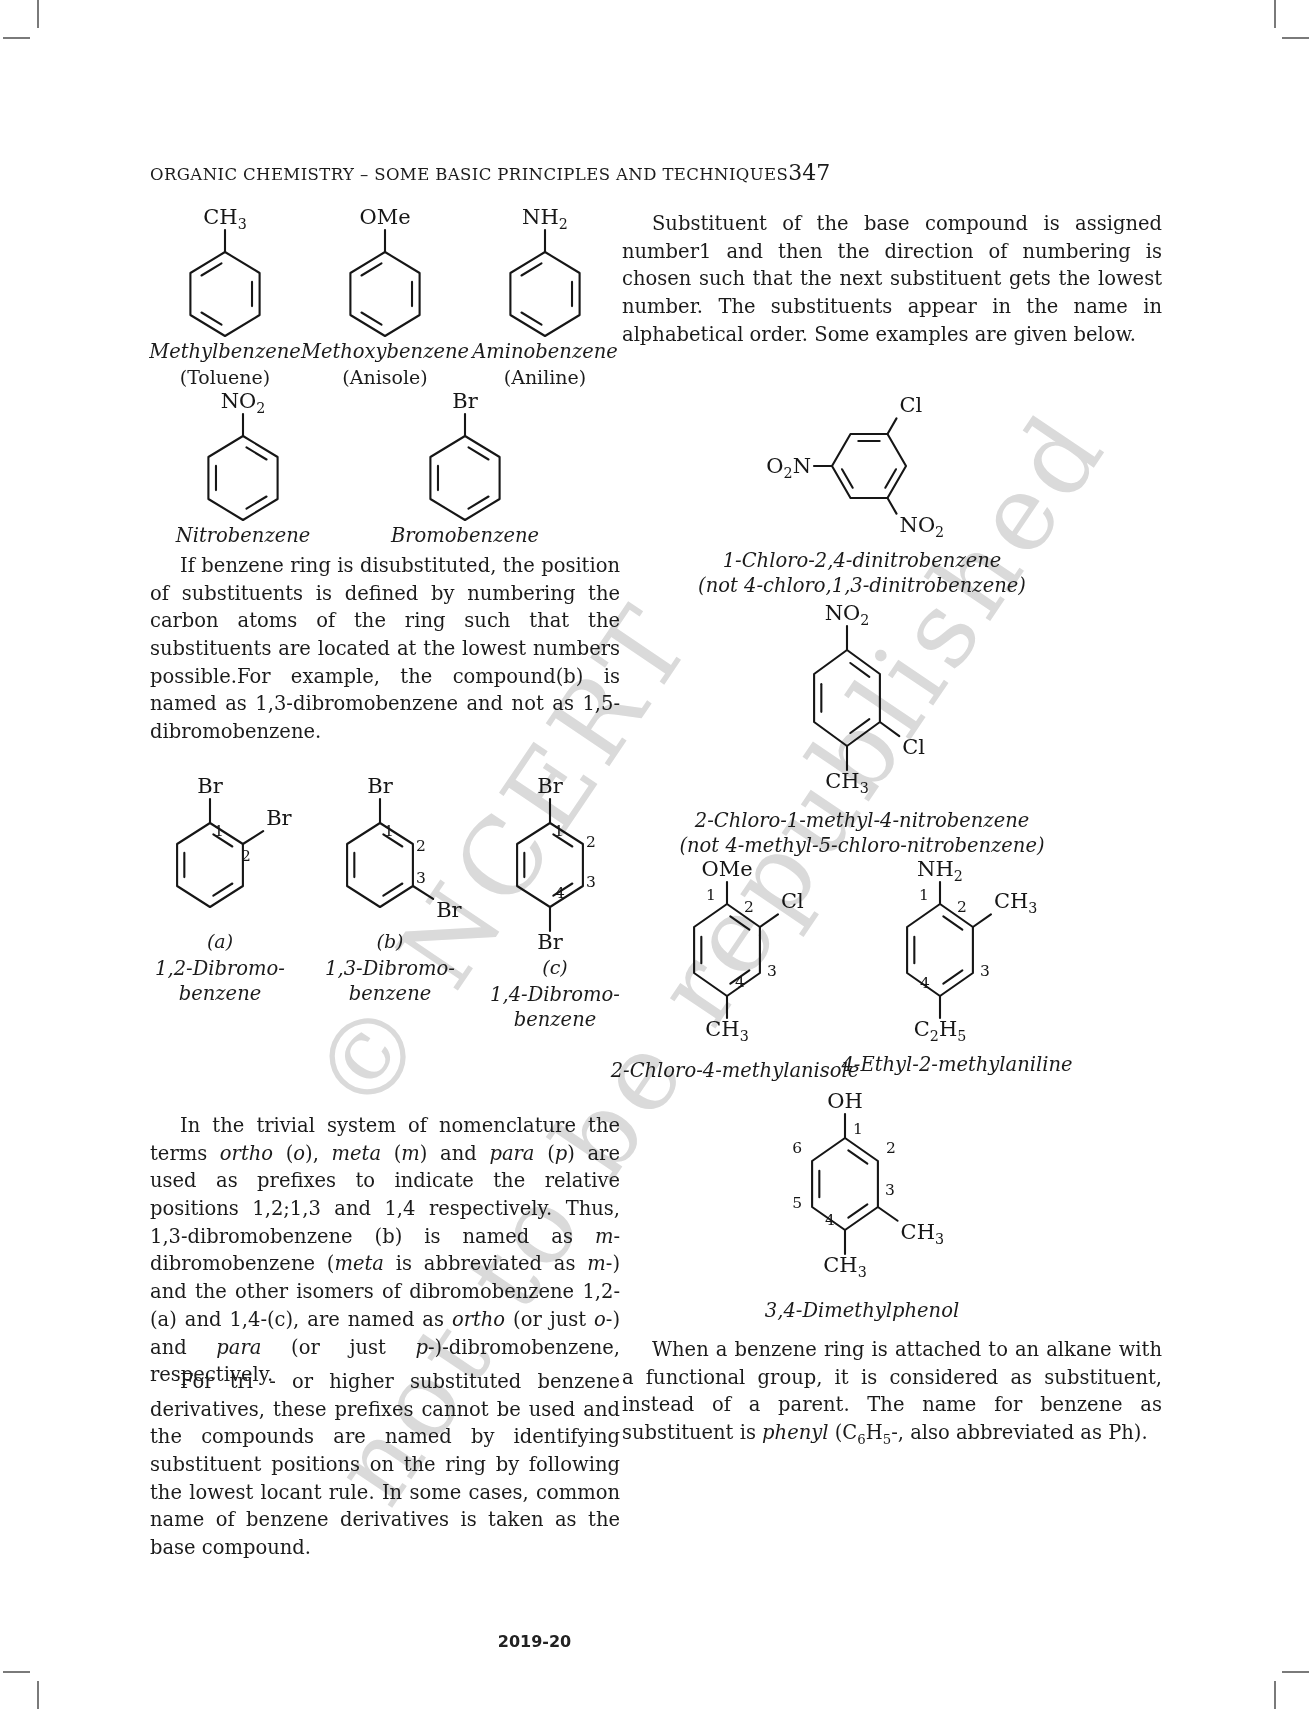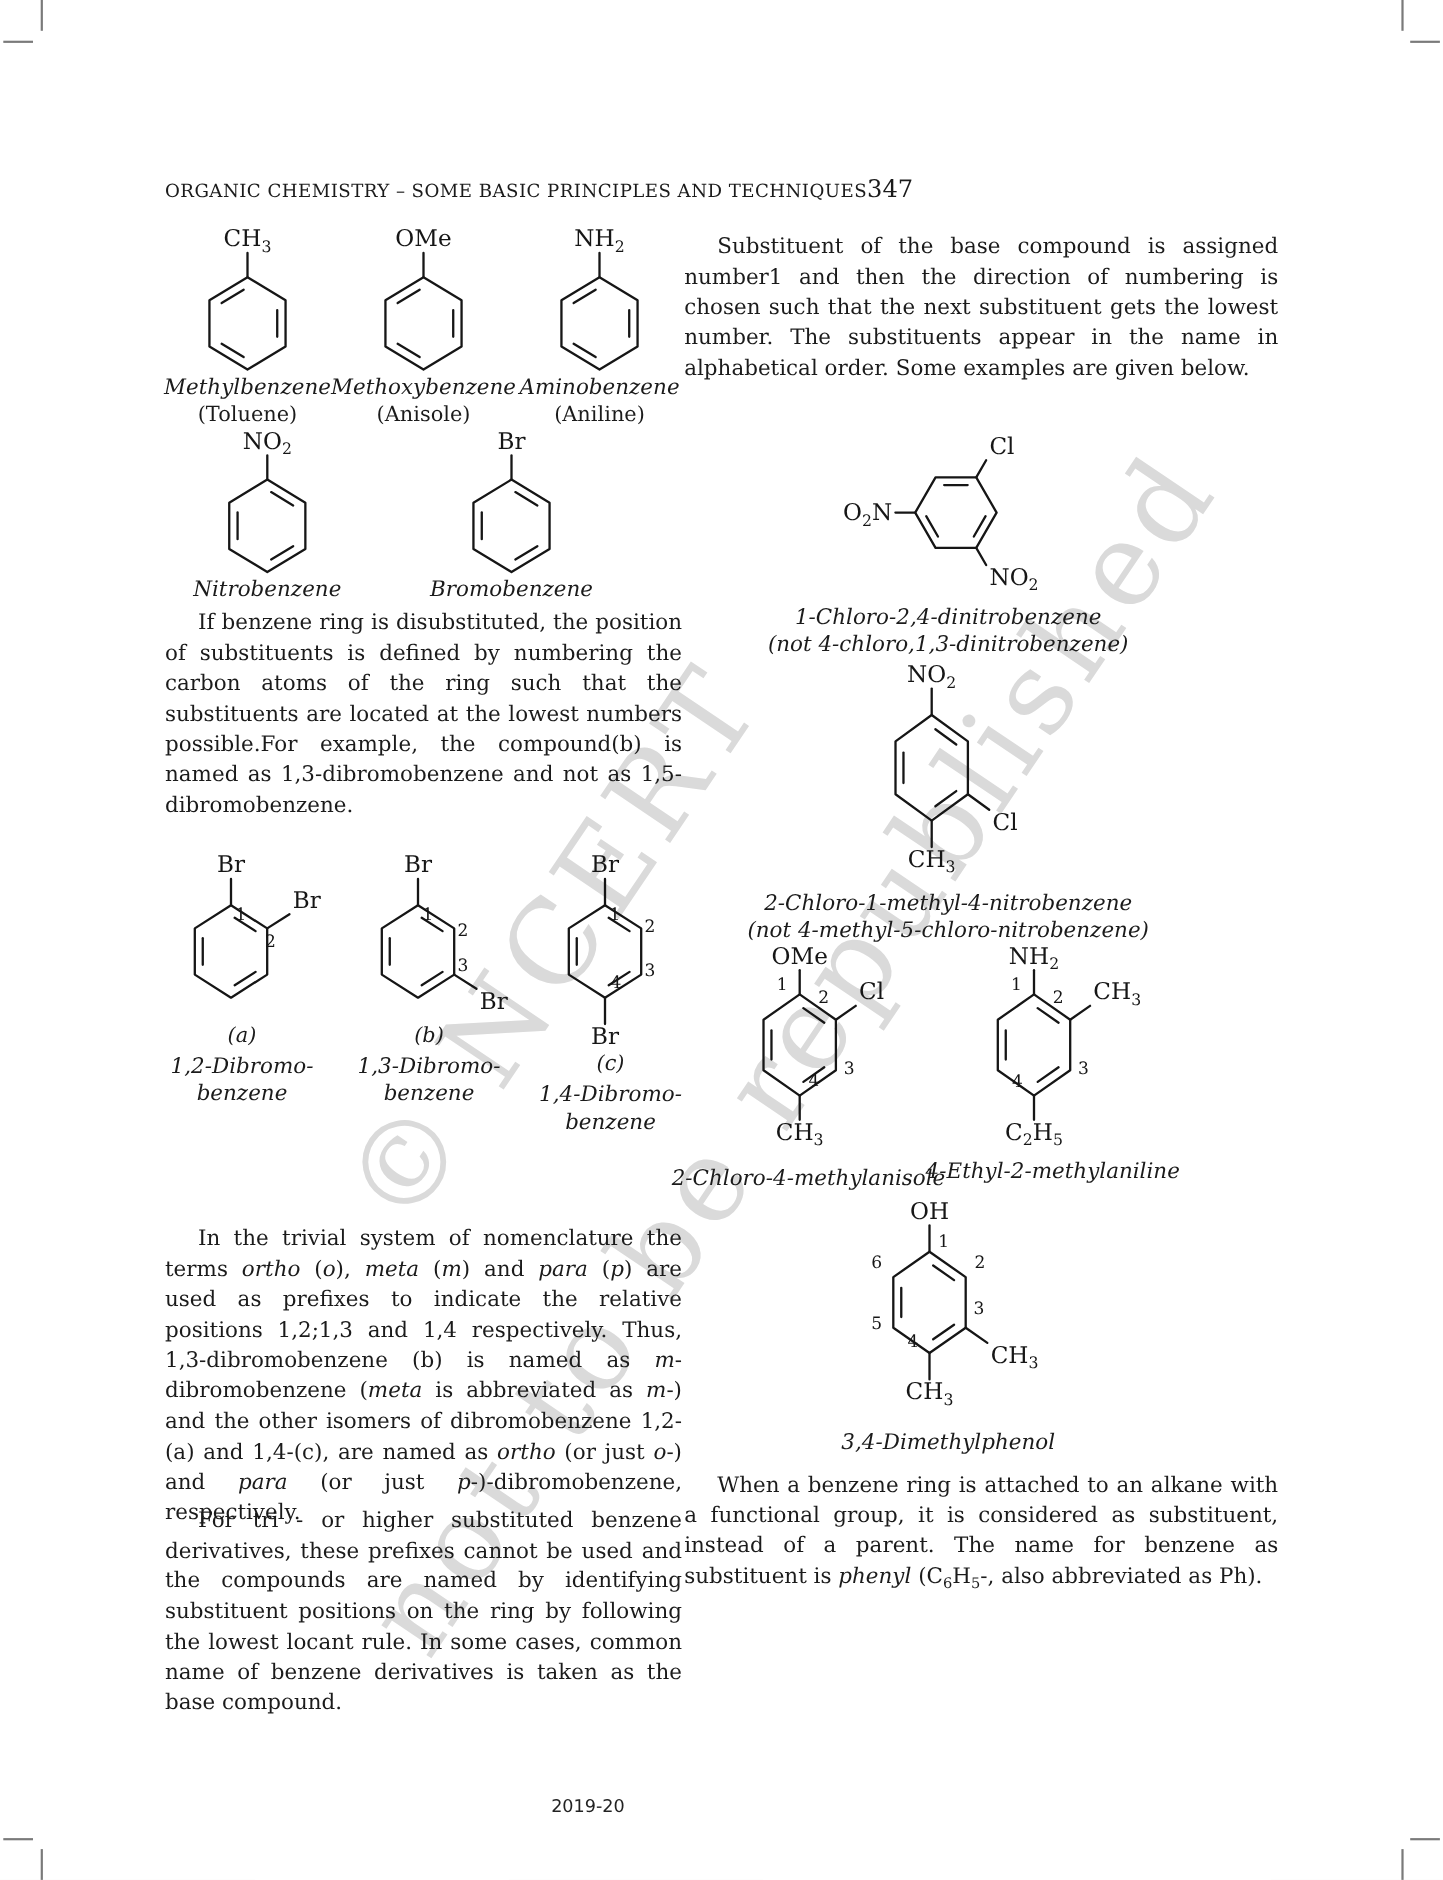--- a/index.html
+++ b/index.html
@@ -268,15 +268,15 @@
           <text x="147.9089653438087" y="109" text-anchor="middle" font-size="15.5" fill="#161616">3</text>
           <text x="88" y="139" text-anchor="middle" font-size="15.5" fill="#161616">4</text>
           <text x="55.091034656191326" y="122" text-anchor="middle" font-size="15.5" fill="#161616">5</text>
           <text x="55.09103465619134" y="67" text-anchor="middle" font-size="15.5" fill="#161616">6</text>
         </svg></div>
     <div class="fig-cap2" style="margin-top:8px;font-style:italic;">3,4-Dimethylphenol</div>
   </div>
 
   <p class="abs body" style="left:622px;top:1336px;width:540px;"><span>When a benzene ring is attached to an alkane with a functional group, it is considered as substituent, instead of a parent. The name for benzene as substituent is </span><em>phenyl</em><span> (C</span><sub>6</sub><span>H</span><sub>5</sub><span>-, also abbreviated as Ph).</span></p>
 
-  <div class="abs footer" style="left:0;top:1632px;width:1069px;">2019-20</div>
+  <div class="abs footer" style="left:0;top:1632px;width:1069px;font-weight:bold;">2019-20</div>
 
 </div>
 
 </body></html>

